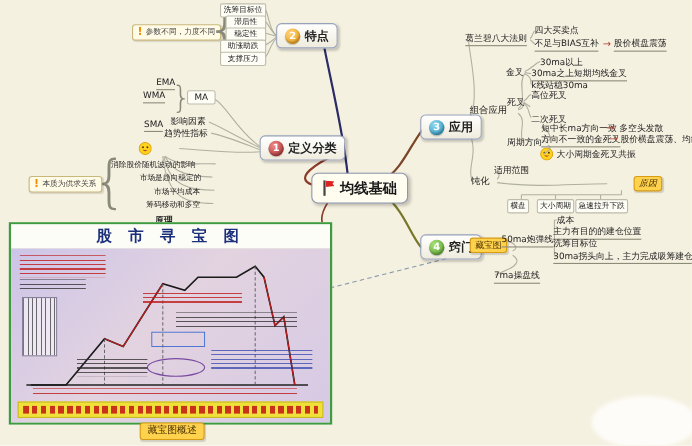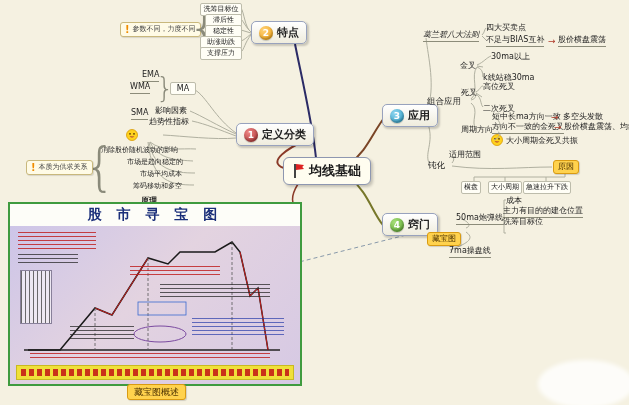--- a/index.html
+++ b/index.html
@@ -166,63 +166,65 @@
 
   <div class="central" style="left:283px;top:157px;">
     <span class="flag"></span>
     <span>均线基础</span>
   </div>
 
   <div class="node" style="left:382px;top:104px;">
     <span class="ball b3">3</span>
     <span>应用</span>
   </div>
-  <span class="leaf u" style="left:423px;top:30px;font-style:italic;">葛兰碧八大法则</span>
+  <span class="leaf u" style="left:423px;top:30px;">葛兰碧八大法则</span>
   <span class="leaf" style="left:486px;top:23px;">四大买卖点</span>
   <span class="leaf u" style="left:486px;top:35px;">不足与BIAS互补</span>
   <span class="arrow" style="left:548px;top:36px;">→</span>
   <span class="leaf u" style="left:558px;top:35px;">股价横盘震荡</span>
   <span class="leaf" style="left:427px;top:96px;font-size:8.5px;">组合应用</span>
   <span class="leaf" style="left:460px;top:61px;">金叉</span>
   <span class="leaf" style="left:491px;top:52px;">30ma以上</span>
+  <span class="leaf u" style="left:483px;top:62px;">30ma之上短期均线金叉</span>
   <span class="leaf" style="left:483px;top:73px;">k线站稳30ma</span>
   <span class="leaf" style="left:461px;top:88px;">死叉</span>
   <span class="leaf" style="left:483px;top:82px;">高位死叉</span>
   <span class="leaf" style="left:483px;top:104px;">二次死叉</span>
   <span class="leaf" style="left:461px;top:125px;">周期方向</span>
   <span class="leaf" style="left:492px;top:112px;">短中长ma方向一致</span>
   <span class="arrow" style="left:551px;top:112px;">→</span>
   <span class="leaf" style="left:563px;top:112px;">多空头发散</span>
   <span class="leaf u" style="left:492px;top:122px;">方向不一致的金死叉</span>
   <span class="arrow" style="left:554px;top:122px;">→</span>
   <span class="leaf" style="left:564px;top:122px;">股价横盘震荡、均线缠绕</span>
   <svg class="smiley" style="left:491px;top:134px;" viewBox="0 0 12 12">
     <circle cx="6" cy="6" r="5.5" fill="#ffd21e" stroke="#d89b00" stroke-width="0.8"></circle>
     <circle cx="4" cy="4.8" r="0.9" fill="#5a3a00"></circle>
       <circle cx="8" cy="4.8" r="0.9" fill="#5a3a00"></circle>
     <path d="M3.5 7.2 Q6 9.8 8.5 7.2 L7 7.6 Z" fill="#a33"></path>
   </svg>
   <span class="leaf" style="left:506px;top:136px;">大小周期金死叉共振</span>
   <span class="leaf" style="left:428px;top:160px;font-size:8.5px;">钝化</span>
   <span class="leaf" style="left:449px;top:150px;">适用范围</span>
-  <span class="hl" style="left:553px;top:160px;">原因</span>
+  <span class="hl" style="left:576px;top:160px;font-style:italic;">原因</span>
   <span class="box" style="left:461px;top:181px;">横盘</span>
   <span class="box" style="left:488px;top:181px;">大小周期</span>
   <span class="box" style="left:523px;top:181px;">急速拉升下跌</span>
 
   <div class="node" style="left:382px;top:213px;">
     <span class="ball b4">4</span>
     <span>窍门</span>
   </div>
-  <span class="hl" style="left:427px;top:232px;">藏宝图</span>
+  <span class="hl" style="left:427px;top:216px;">藏宝图</span>
   <span class="leaf u" style="left:456px;top:213px;">50ma炮弹线</span>
   <span class="leaf u" style="left:449px;top:246px;">7ma操盘线</span>
   <span class="leaf" style="left:506px;top:196px;">成本</span>
   <span class="leaf u" style="left:503px;top:206px;">主力有目的的建仓位置</span>
   <span class="leaf" style="left:503px;top:217px;">洗筹目标位</span>
+  <span class="leaf u" style="left:503px;top:228px;">30ma拐头向上，主力完成吸筹建仓</span>
 
   <div class="map">
     <div class="map-title">股 市 寻 宝 图</div>
     <div class="map-body">
       <svg width="286" height="154" style="position:absolute;left:0;top:0;">
         <line x1="14" y1="124" x2="270" y2="124" stroke="#222" stroke-width="1.5"></line>
         <polyline points="18,124 50,124 85,82 102,89 138,32 158,38 170,26 205,26 222,16 230,26 240,70 248,62 258,124" fill="none" stroke="#1a1a1a" stroke-width="1.5"></polyline>
         <polyline points="85,82 102,89 138,32" fill="none" stroke="#c21f1f" stroke-width="1"></polyline>
         <polyline points="230,26 240,70 248,62 258,124" fill="none" stroke="#c21f1f" stroke-width="1"></polyline>
         <line x1="85" y1="82" x2="85" y2="124" stroke="#555" stroke-width="0.8" stroke-dasharray="3 2"></line>

